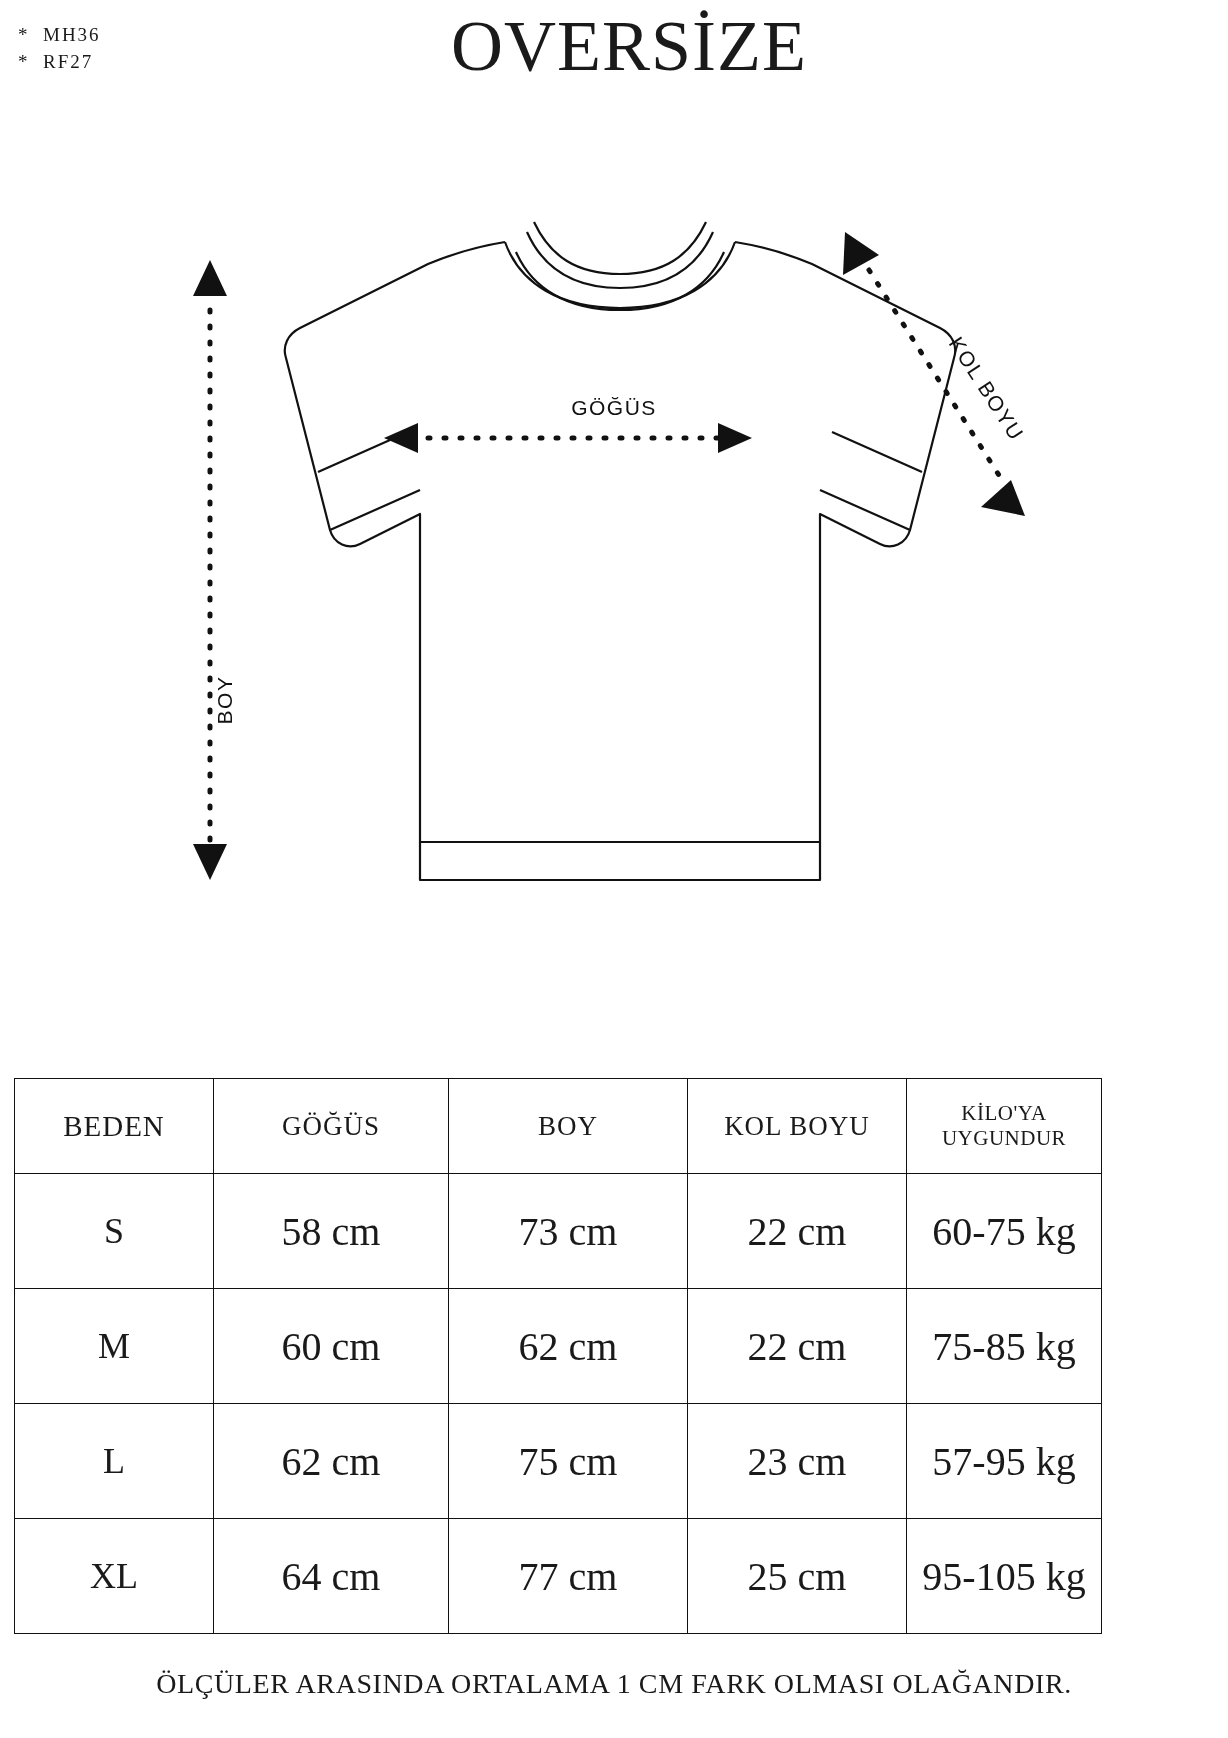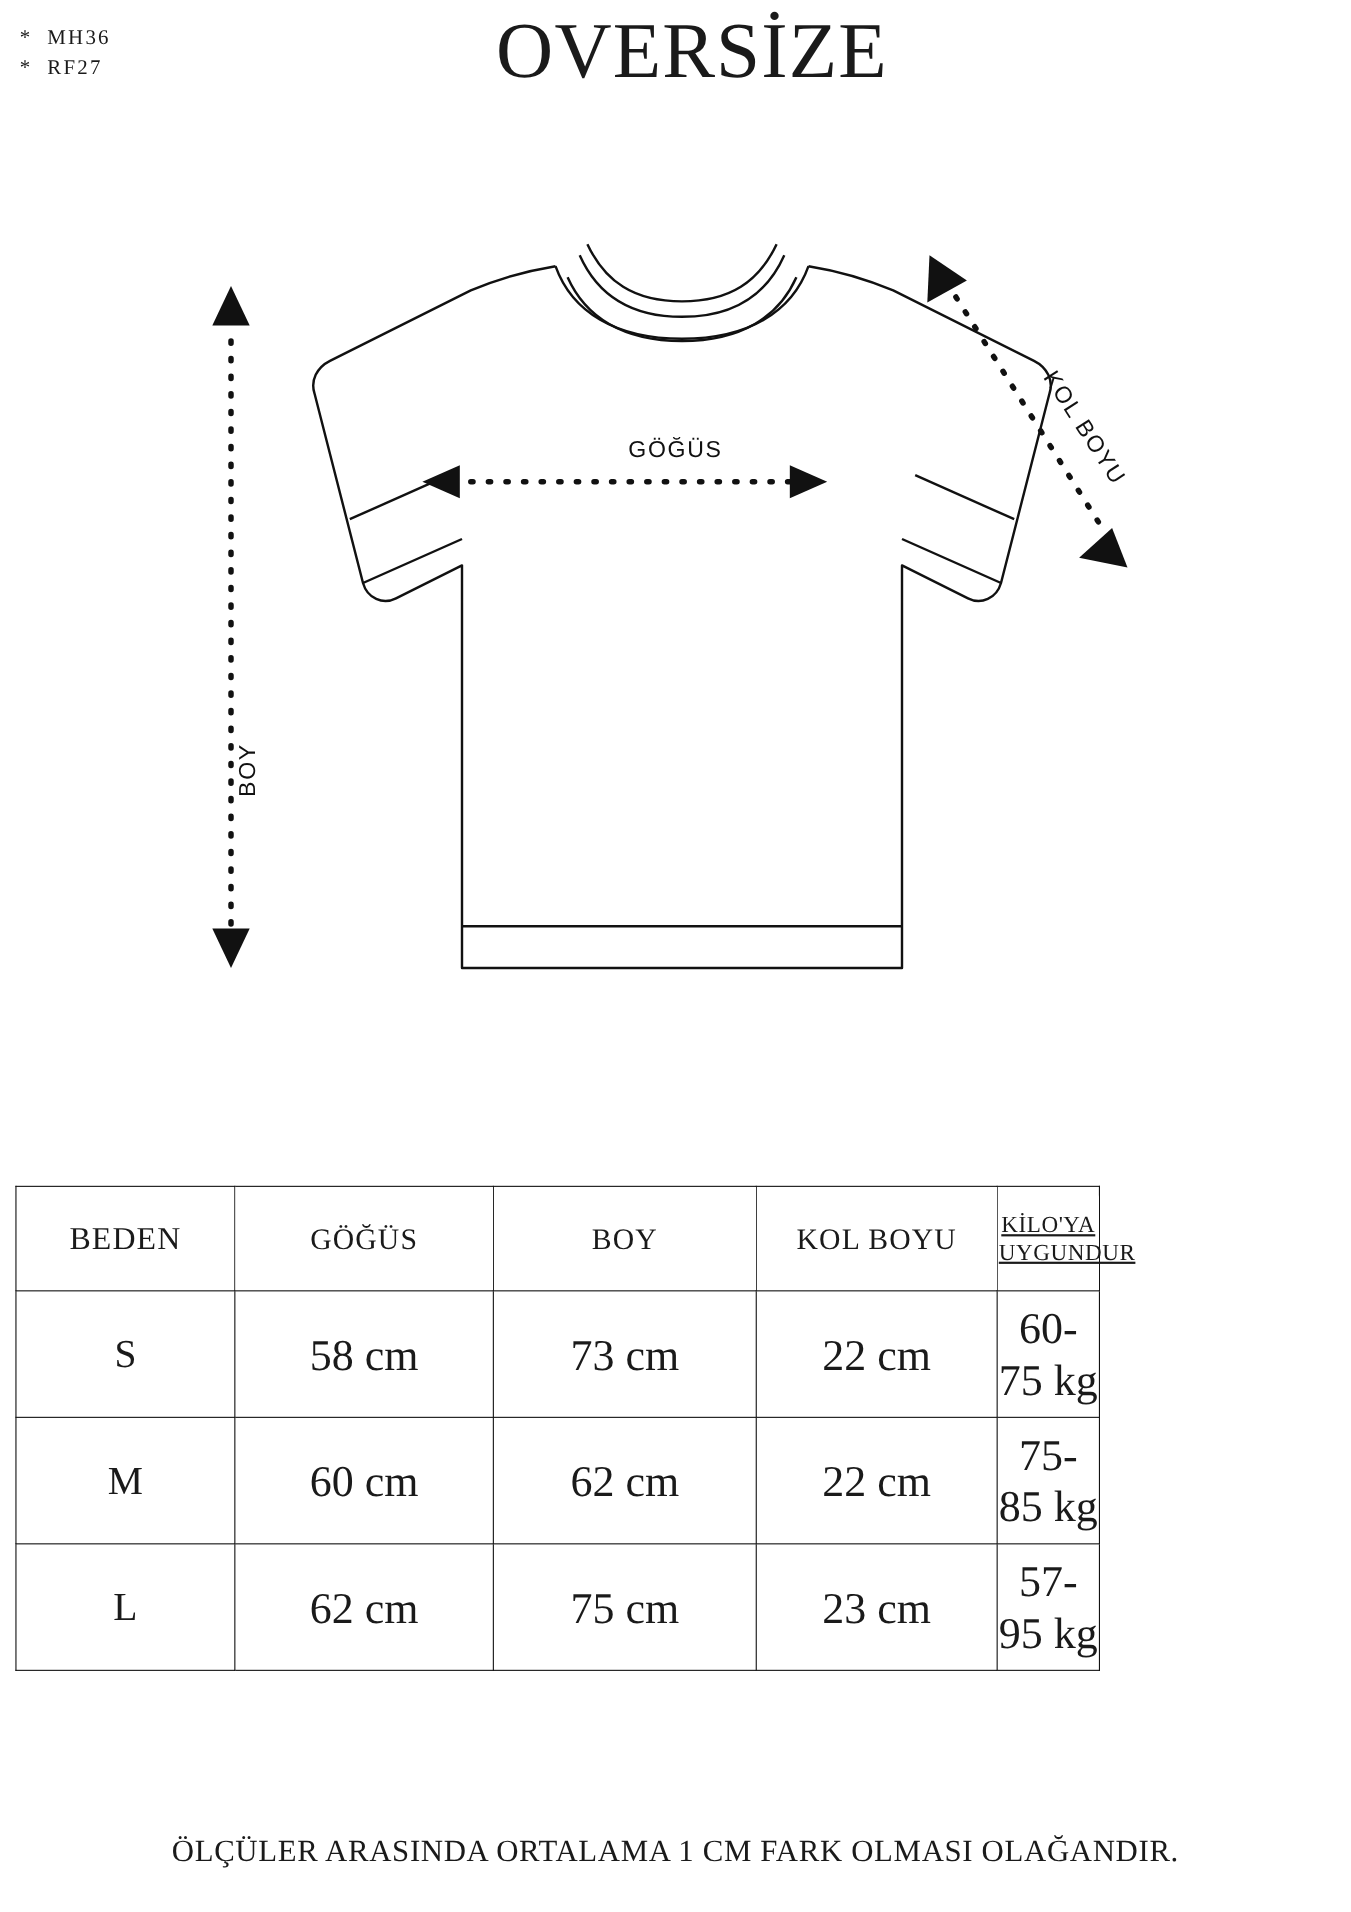--- a/index.html
+++ b/index.html
@@ -53,21 +53,21 @@
 
   
   .table-wrap {
     position: absolute;
     left: 14px;
     top: 1078px;
     width: 1200px;
   }
   table.size-table {
     border-collapse: collapse;
-    width: 986px;
+    width: 1088px;
     table-layout: fixed;
   }
   table.size-table td, table.size-table th {
     border: 1.6px solid #111;
     text-align: center;
     vertical-align: middle;
     font-family: "Liberation Serif", serif;
     font-weight: 400;
   }
   thead th {
@@ -86,21 +86,21 @@
     font-size: 40px;
   }
   tbody td.beden { font-size: 36px; }
 
   
   thead th {
     position: relative;
     background: #fff;
   }
   thead th:first-child { border-top-left-radius: 14px; }
-  thead th:last-child { border-top-right-radius: 14px; text-decoration: underline; }
+  thead th:last-child { border-top-right-radius: 14px; }
 
   .footnote {
     position: absolute;
     left: 0;
     right: 0;
     top: 1668px;
     text-align: center;
     font-family: "Liberation Serif", serif;
     font-size: 28px;
     letter-spacing: 0.6px;
@@ -212,17 +212,24 @@
         <td>22 cm</td>
         <td>75-85 kg</td>
       </tr>
       <tr>
         <td class="beden">L</td>
         <td>62 cm</td>
         <td>75 cm</td>
         <td>23 cm</td>
         <td>57-95 kg</td>
       </tr>
+      <tr>
+        <td class="beden">XL</td>
+        <td>64 cm</td>
+        <td>77 cm</td>
+        <td>25 cm</td>
+        <td>95-105 kg</td>
+      </tr>
     </tbody>
   </table>
 </div>
 
 <div class="footnote">ÖLÇÜLER ARASINDA ORTALAMA 1 CM FARK OLMASI OLAĞANDIR.</div>
 
 </body></html>

